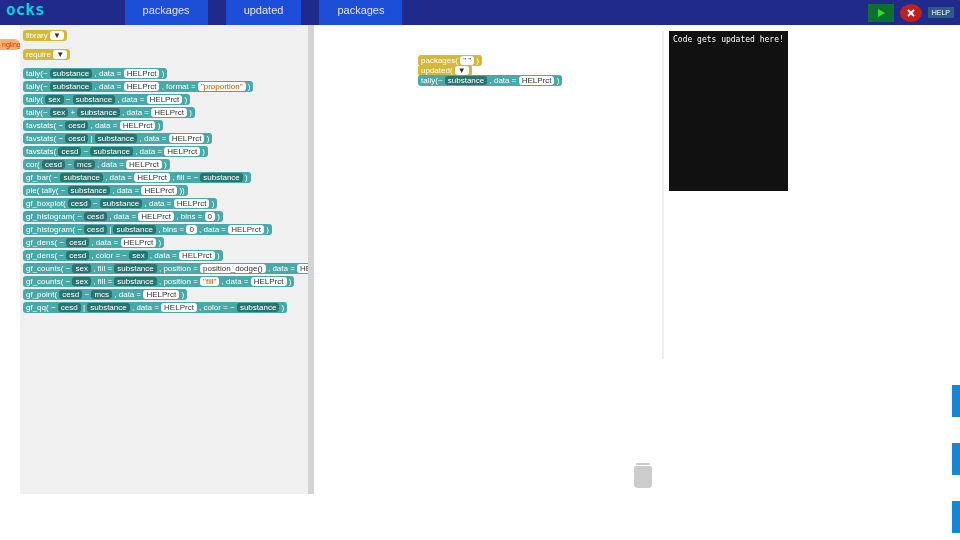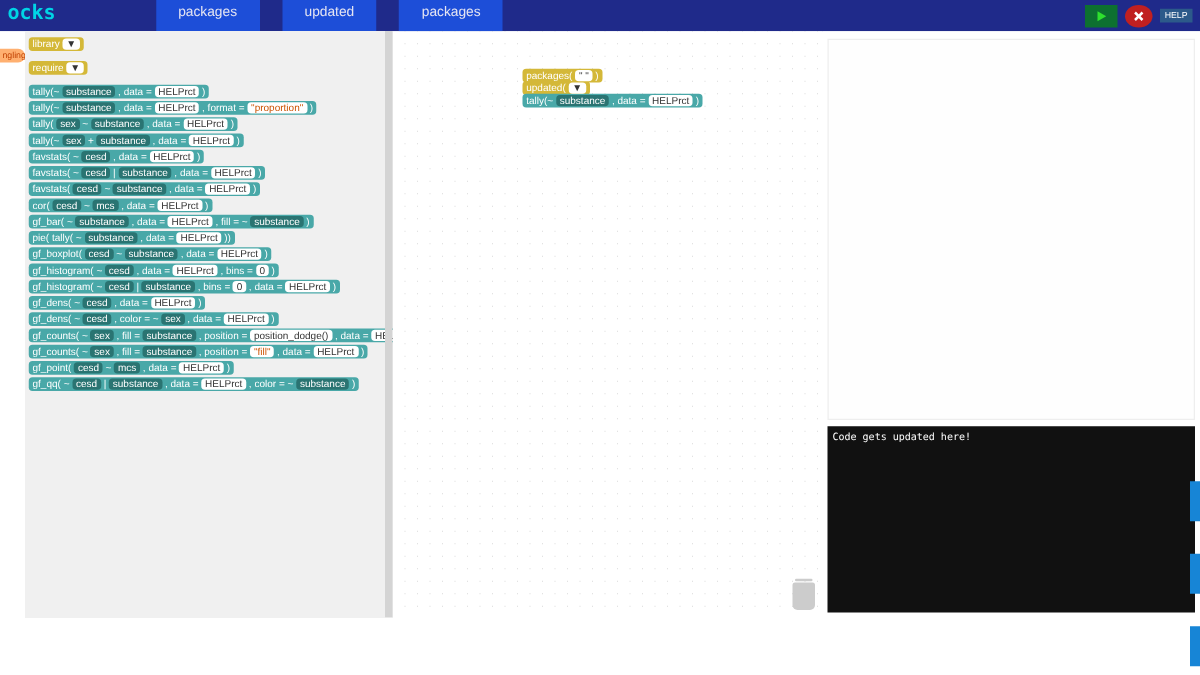--- a/index.html
+++ b/index.html
@@ -26,21 +26,21 @@
 .white { background: #fff; color: #333; border-radius: 3px; padding: 0 3px; display: inline-block; }
 .q { color: #cc5200; }
 
 .canvas { flex: 1; background: #fff; position: relative; background-image: radial-gradient(circle,#d8d8d8 0.5px,transparent 0.5px); background-size: 10px 10px; background-position: 5px 5px; }
 .canvas-blocks { position: absolute; left: 104px; top: 30px; }
 .canvas .block { display: block; margin: 0 0 -1px 0; width: fit-content; }
 
 .trash { position: absolute; bottom: 6px; right: 6px; width: 18px; height: 22px; background: #ccc; border-radius: 2px 2px 4px 4px; }
 .trash::before { content: ''; position: absolute; top: -3px; left: 2px; width: 14px; height: 2px; background: #ccc; border-radius: 2px; }
 
-.output { width: 302px; padding: 6px 4px 4px 4px; background: #fff; display: flex; flex-direction: column; gap: 5px; position: relative; }
+.output { width: 302px; padding: 6px 4px 4px 4px; background: #fff; display: flex; flex-direction: row; gap: 5px; position: relative; }
 .plot-area { height: 328px; background: #fefefe; border: 1px solid #eee; }
 .code-area { height: 160px; background: #111; color: #fff; padding: 4px; font-family: monospace; font-size: 8px; }
 .stub-btn { position: absolute; right: -2px; width: 10px; height: 32px; background: #1785d6; }
 
 svg.play { width: 10px; height: 10px; } svg.play polygon { fill: #2ee02e; }
 svg.stop { width: 10px; height: 10px; } svg.stop line { stroke: #fff; stroke-width: 2; }
 </style>
 </head>
 <body>
 

